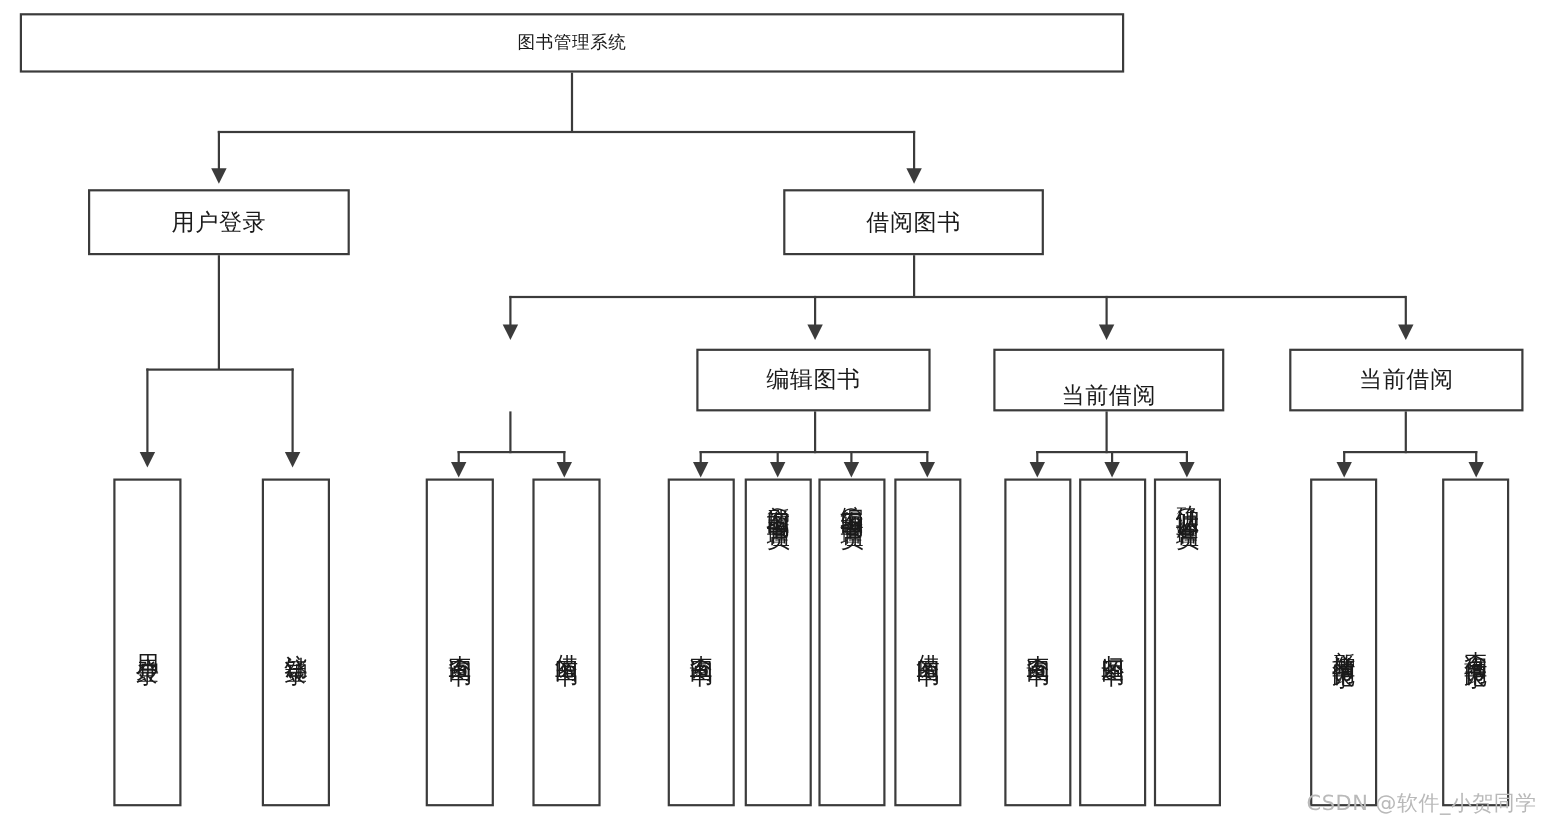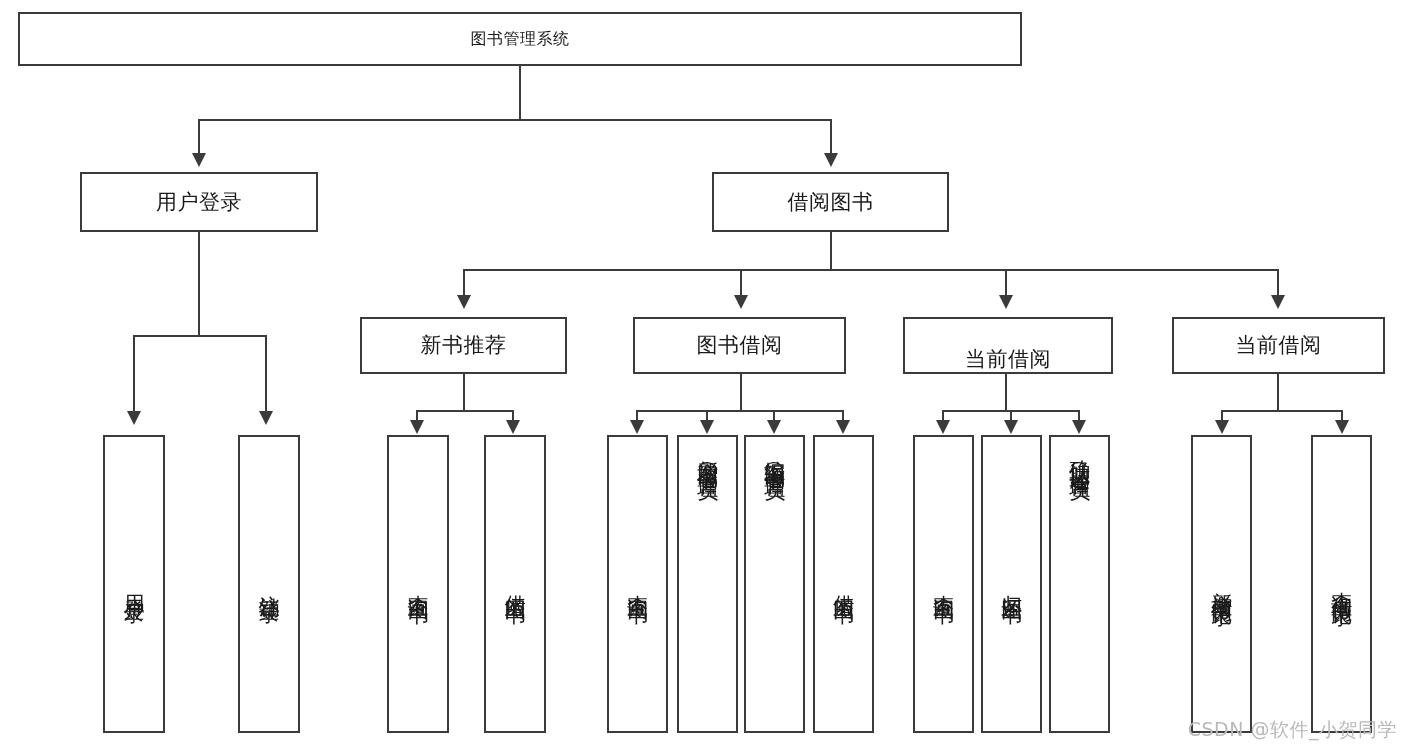--- a/index.html
+++ b/index.html
@@ -119,25 +119,22 @@
   <div class="ln h" style="left:463px;top:269px;width:815px;height:2px;"></div>
   <div class="ln v" style="left:463px;top:269px;width:2px;height:28px;"></div>
   <div class="arrow" style="left:457px;top:295px;"></div>
   <div class="ln v" style="left:740px;top:269px;width:2px;height:28px;"></div>
   <div class="arrow" style="left:734px;top:295px;"></div>
   <div class="ln v" style="left:1005px;top:269px;width:2px;height:28px;"></div>
   <div class="arrow" style="left:999px;top:295px;"></div>
   <div class="ln v" style="left:1277px;top:269px;width:2px;height:28px;"></div>
   <div class="arrow" style="left:1271px;top:295px;"></div>
 
-  <div class="node h" style="left:360px;top:317px;width:207px;height:57px;">
-    <span class="label">新书推荐</span>
-  </div>
   <div class="node h" style="left:633px;top:317px;width:213px;height:57px;">
-    <span class="label">图书借阅</span>
+    <span class="label">编辑图书</span>
   </div>
   <div class="node h" style="left:903px;top:317px;width:210px;height:57px;align-items:flex-end;">
     <span class="label">当前借阅</span>
   </div>
   <div class="node h" style="left:1172px;top:317px;width:213px;height:57px;">
     <span class="label">当前借阅</span>
   </div>
 
   <div class="ln v" style="left:463px;top:374px;width:2px;height:38px;"></div>
   <div class="ln h" style="left:416px;top:410px;width:98px;height:2px;"></div>

